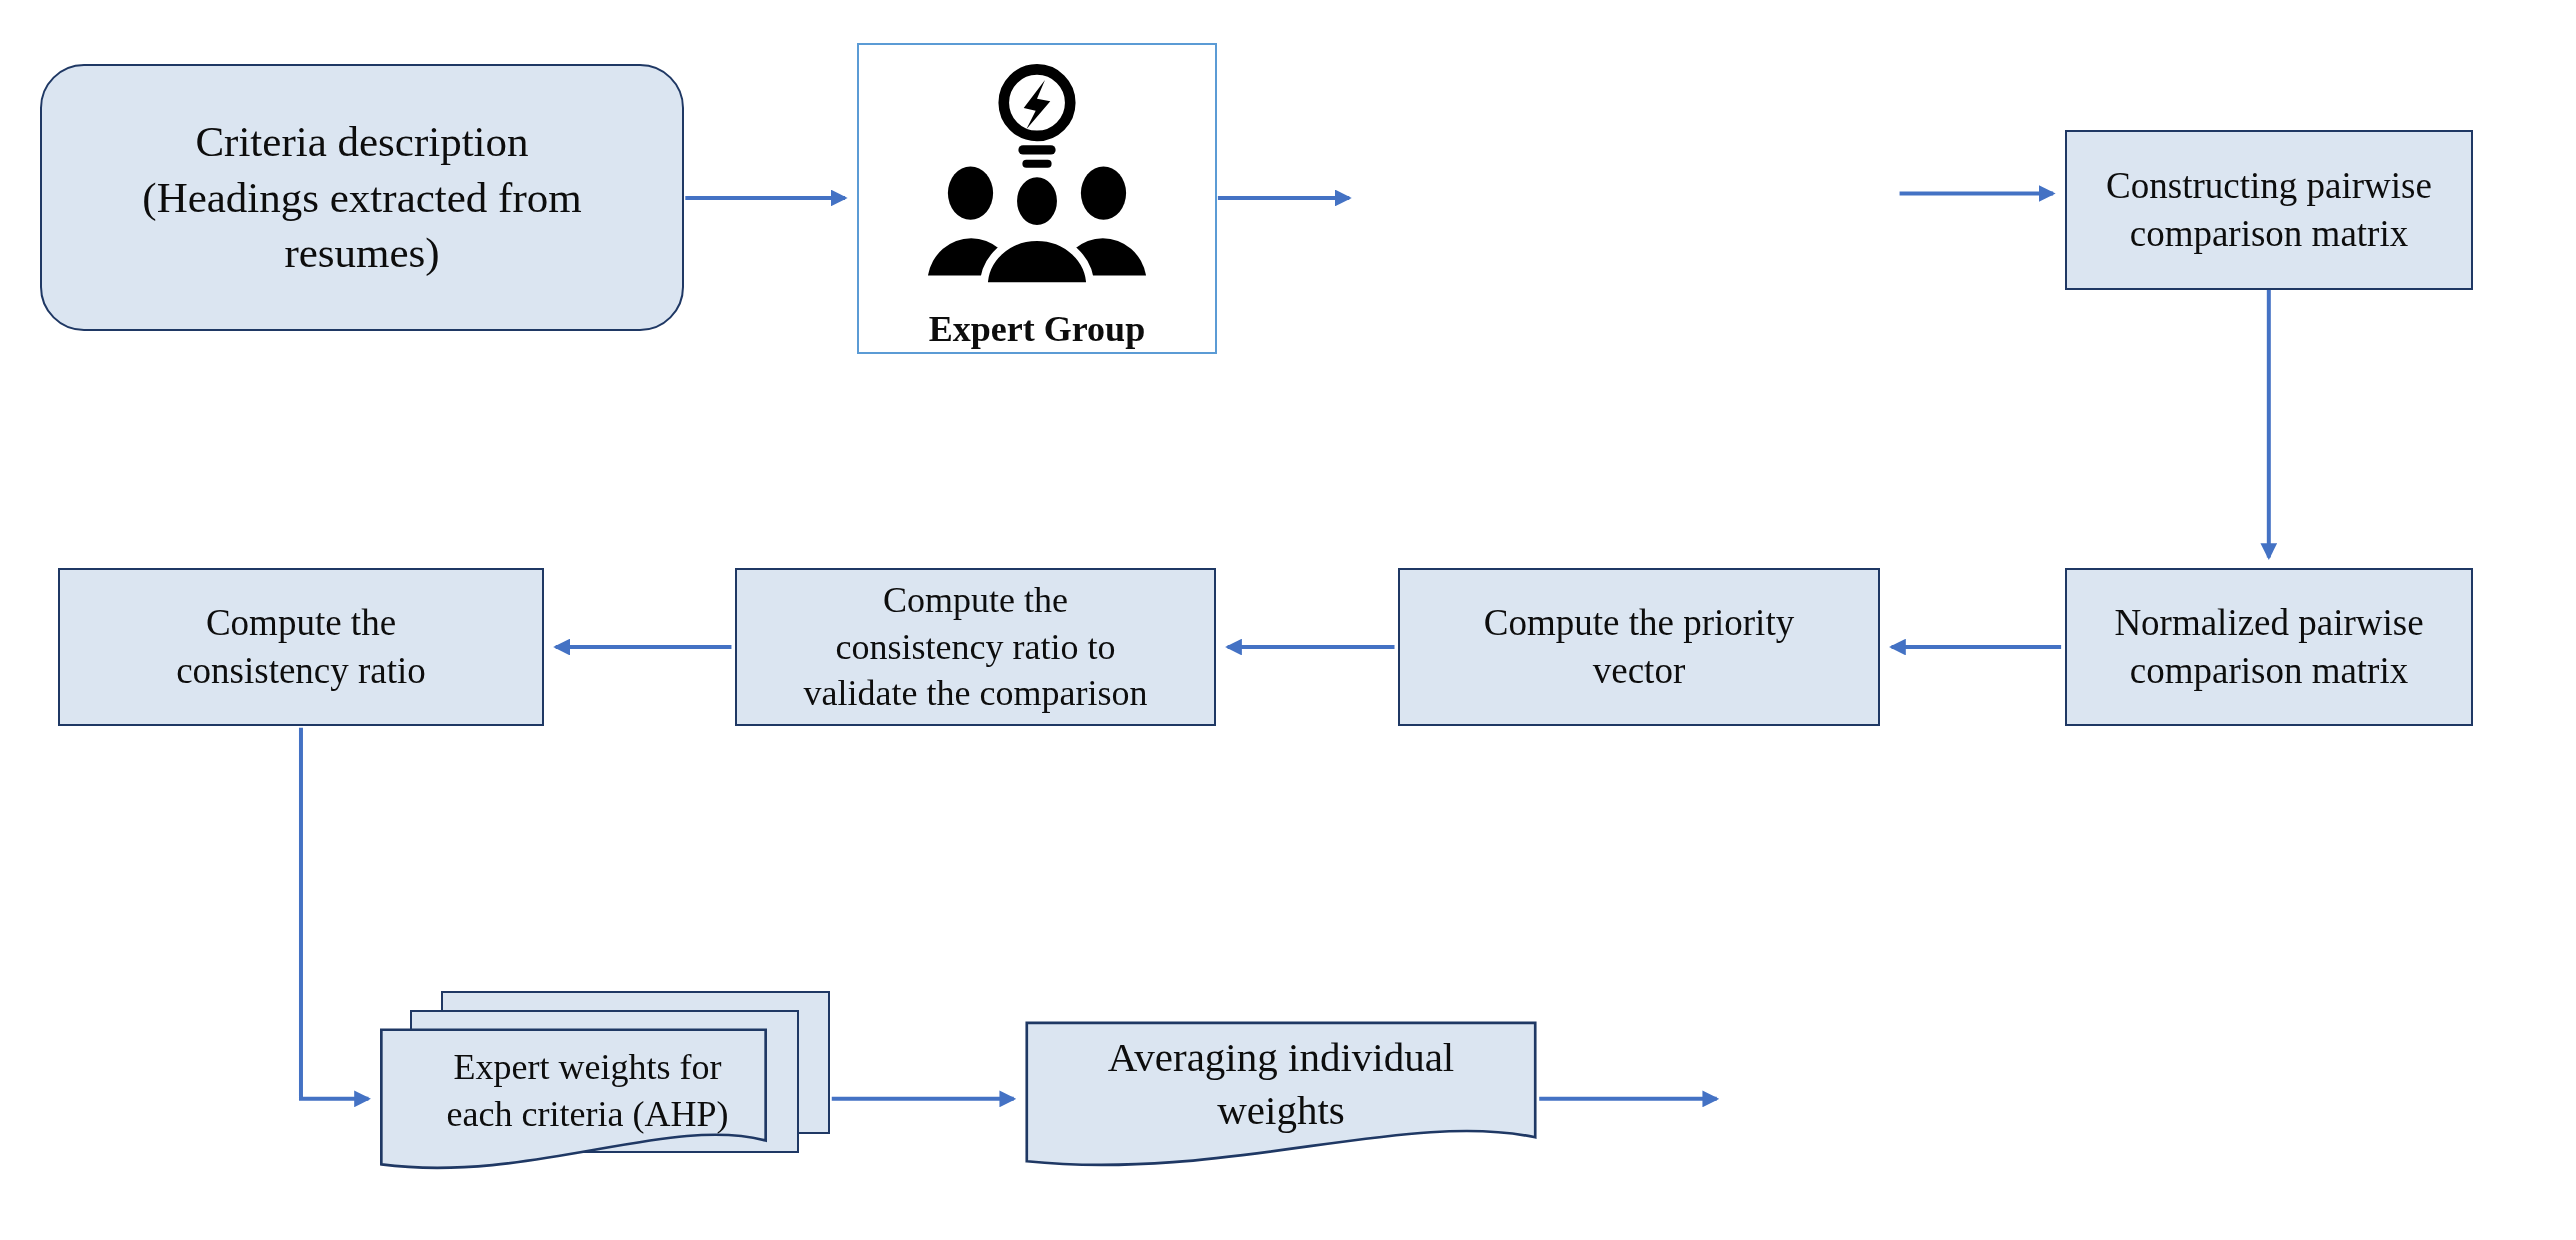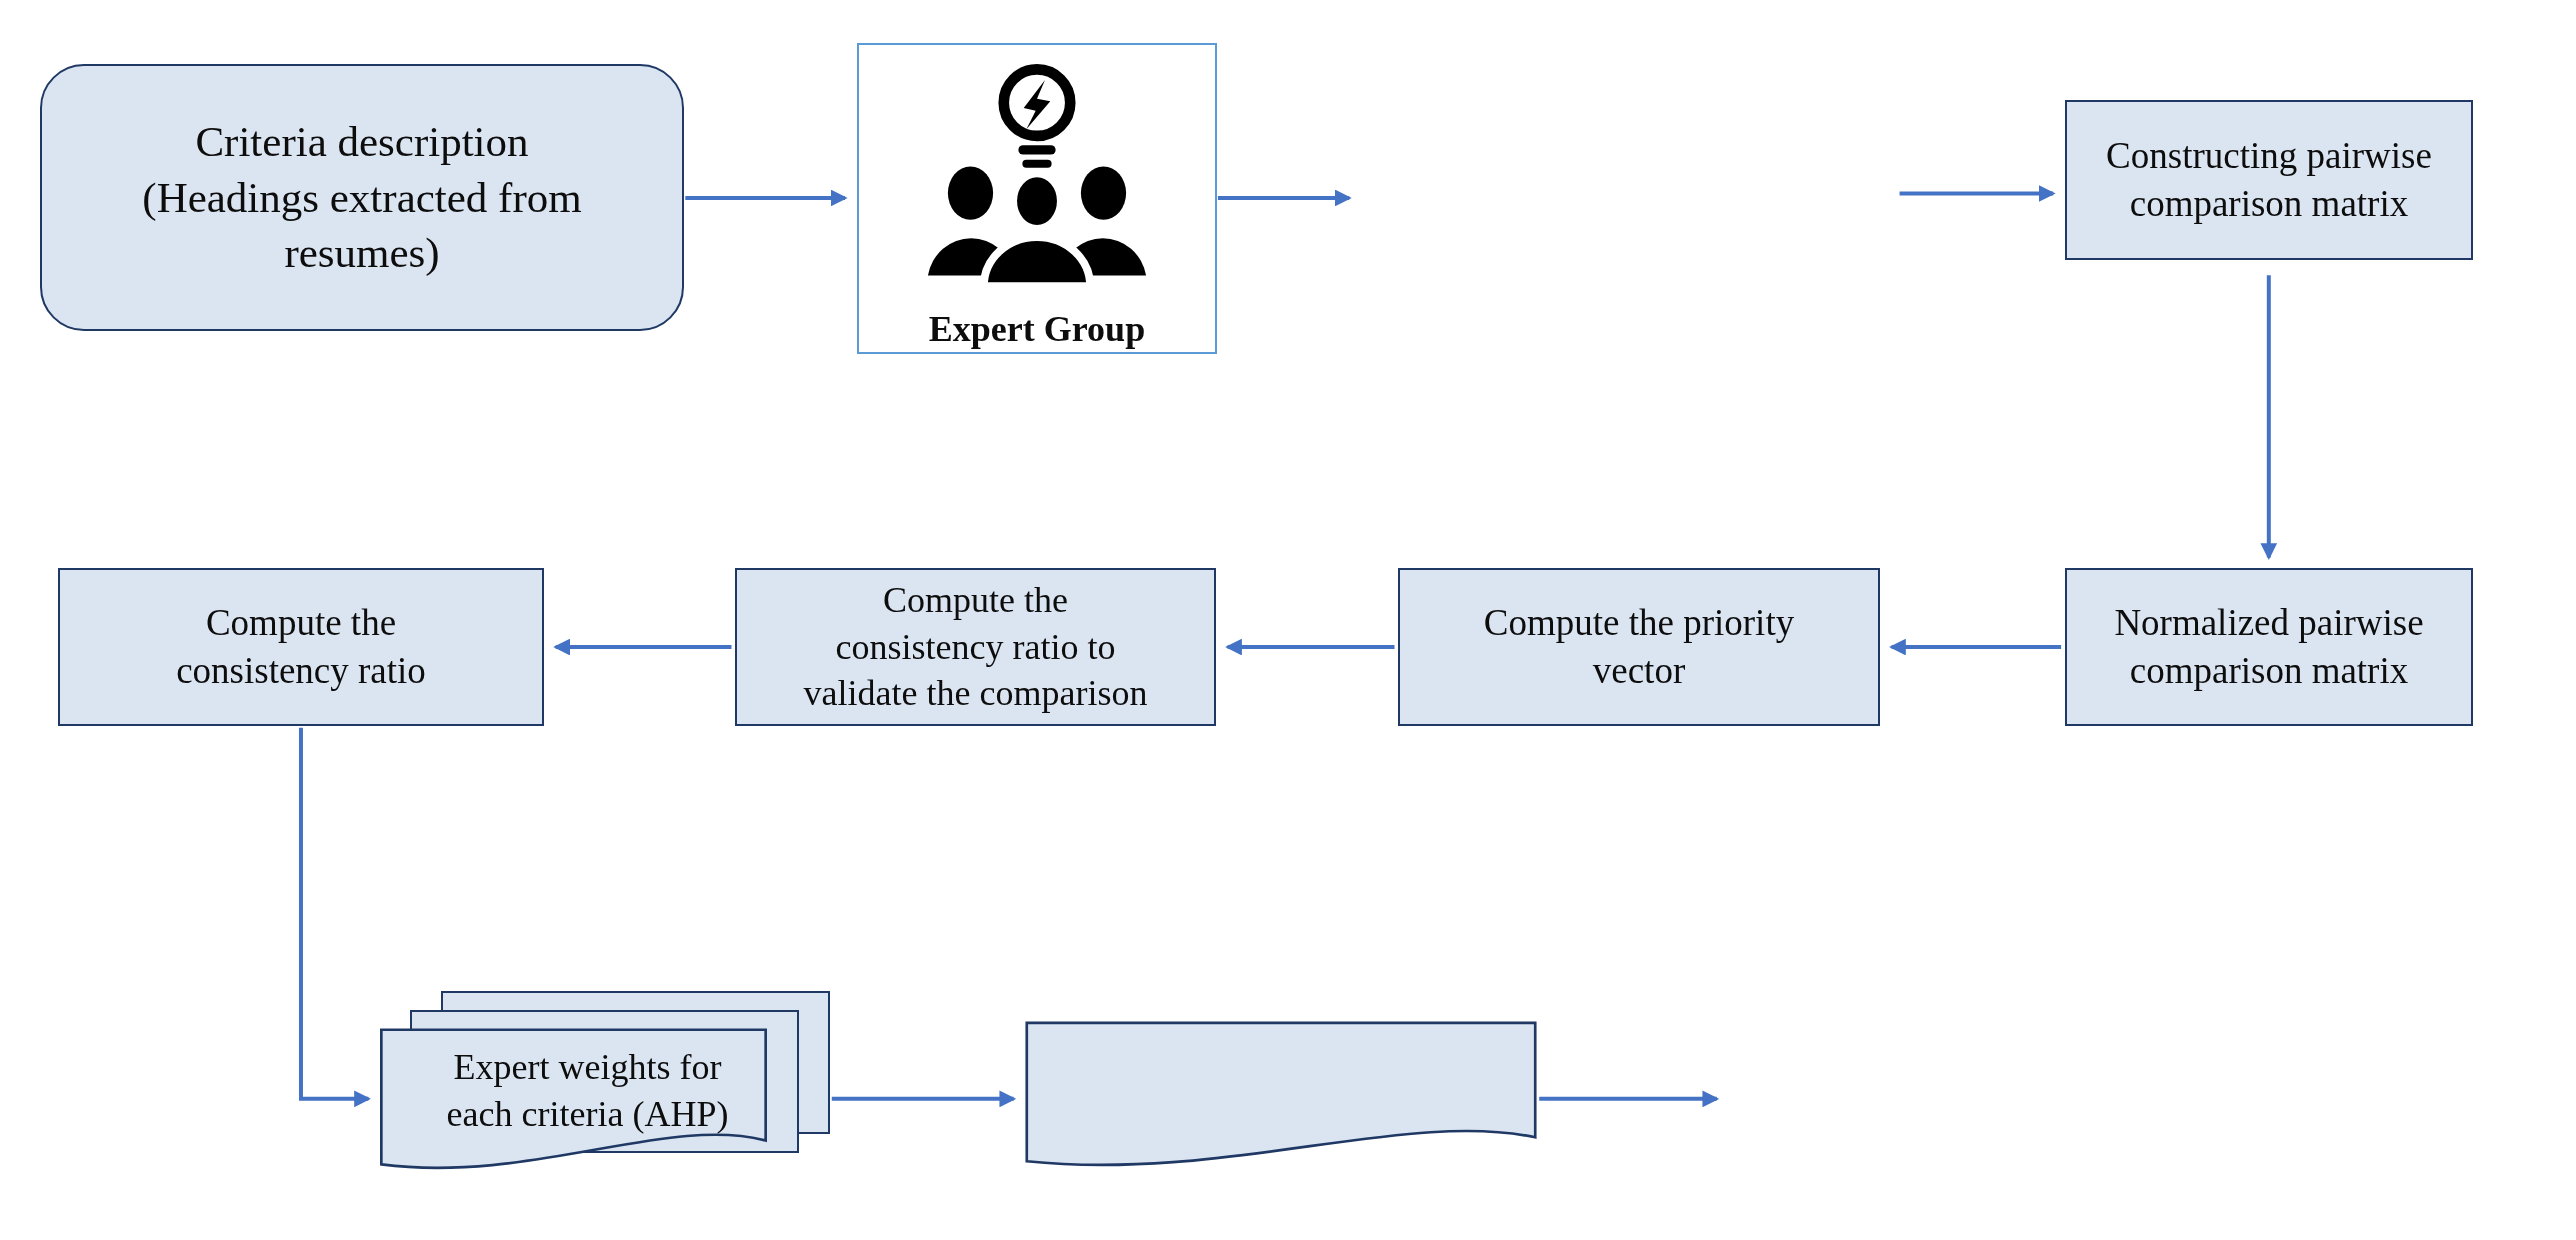--- a/index.html
+++ b/index.html
@@ -101,21 +101,21 @@
       <path class="ink" d="M18,168 a33,34 0 0 1 65,0 z"></path>
       <ellipse class="ink" cx="150" cy="106" rx="17" ry="20"></ellipse>
       <path class="ink" d="M117,168 a33,34 0 0 1 65,0 z"></path>
       <ellipse class="ink sep" cx="100" cy="112" rx="18" ry="21"></ellipse>
       <path class="ink sep" d="M60,176 a40,37 0 0 1 80,0 z"></path>
     </svg>
     <div class="caption">Expert Group</div>
   </div>
 
 
-  <div class="node f42" style="left:2065px;top:100px;width:408px;height:160px;">Constructing pairwise
+  <div class="node f42" style="left:2065px;top:130px;width:408px;height:160px;">Constructing pairwise
 comparison matrix</div>
 
   <div class="node f42" style="left:2065px;top:568px;width:408px;height:158px;">Normalized pairwise
 comparison matrix</div>
 
   <div class="node f42" style="left:1398px;top:568px;width:482px;height:158px;">Compute the priority
 vector</div>
 
   <div class="node f40" style="left:735px;top:568px;width:481px;height:158px;">Compute the
 consistency ratio to
@@ -131,17 +131,19 @@
       <path d="M2,2 H436 V127 C326,98 170,176 2,154 Z"></path>
     </svg>
     <div class="doc-label f40" style="left:14px;top:46px;width:389px;height:107px;">Expert weights for
 each criteria (AHP)</div>
   </div>
 
   <div class="docwrap" style="left:1025px;top:1021px;width:512px;height:151px;">
     <svg class="docshape" width="512" height="151" viewBox="0 0 577 170">
       <path d="M2,2 H575 V131 C430,100 224,181 2,158 Z"></path>
     </svg>
+    <div class="doc-label f46" style="left:0;top:5.3px;width:512px;height:115px;">Averaging individual
+weights</div>
   </div>
 
 
 </div>
 
 
 </body></html>

